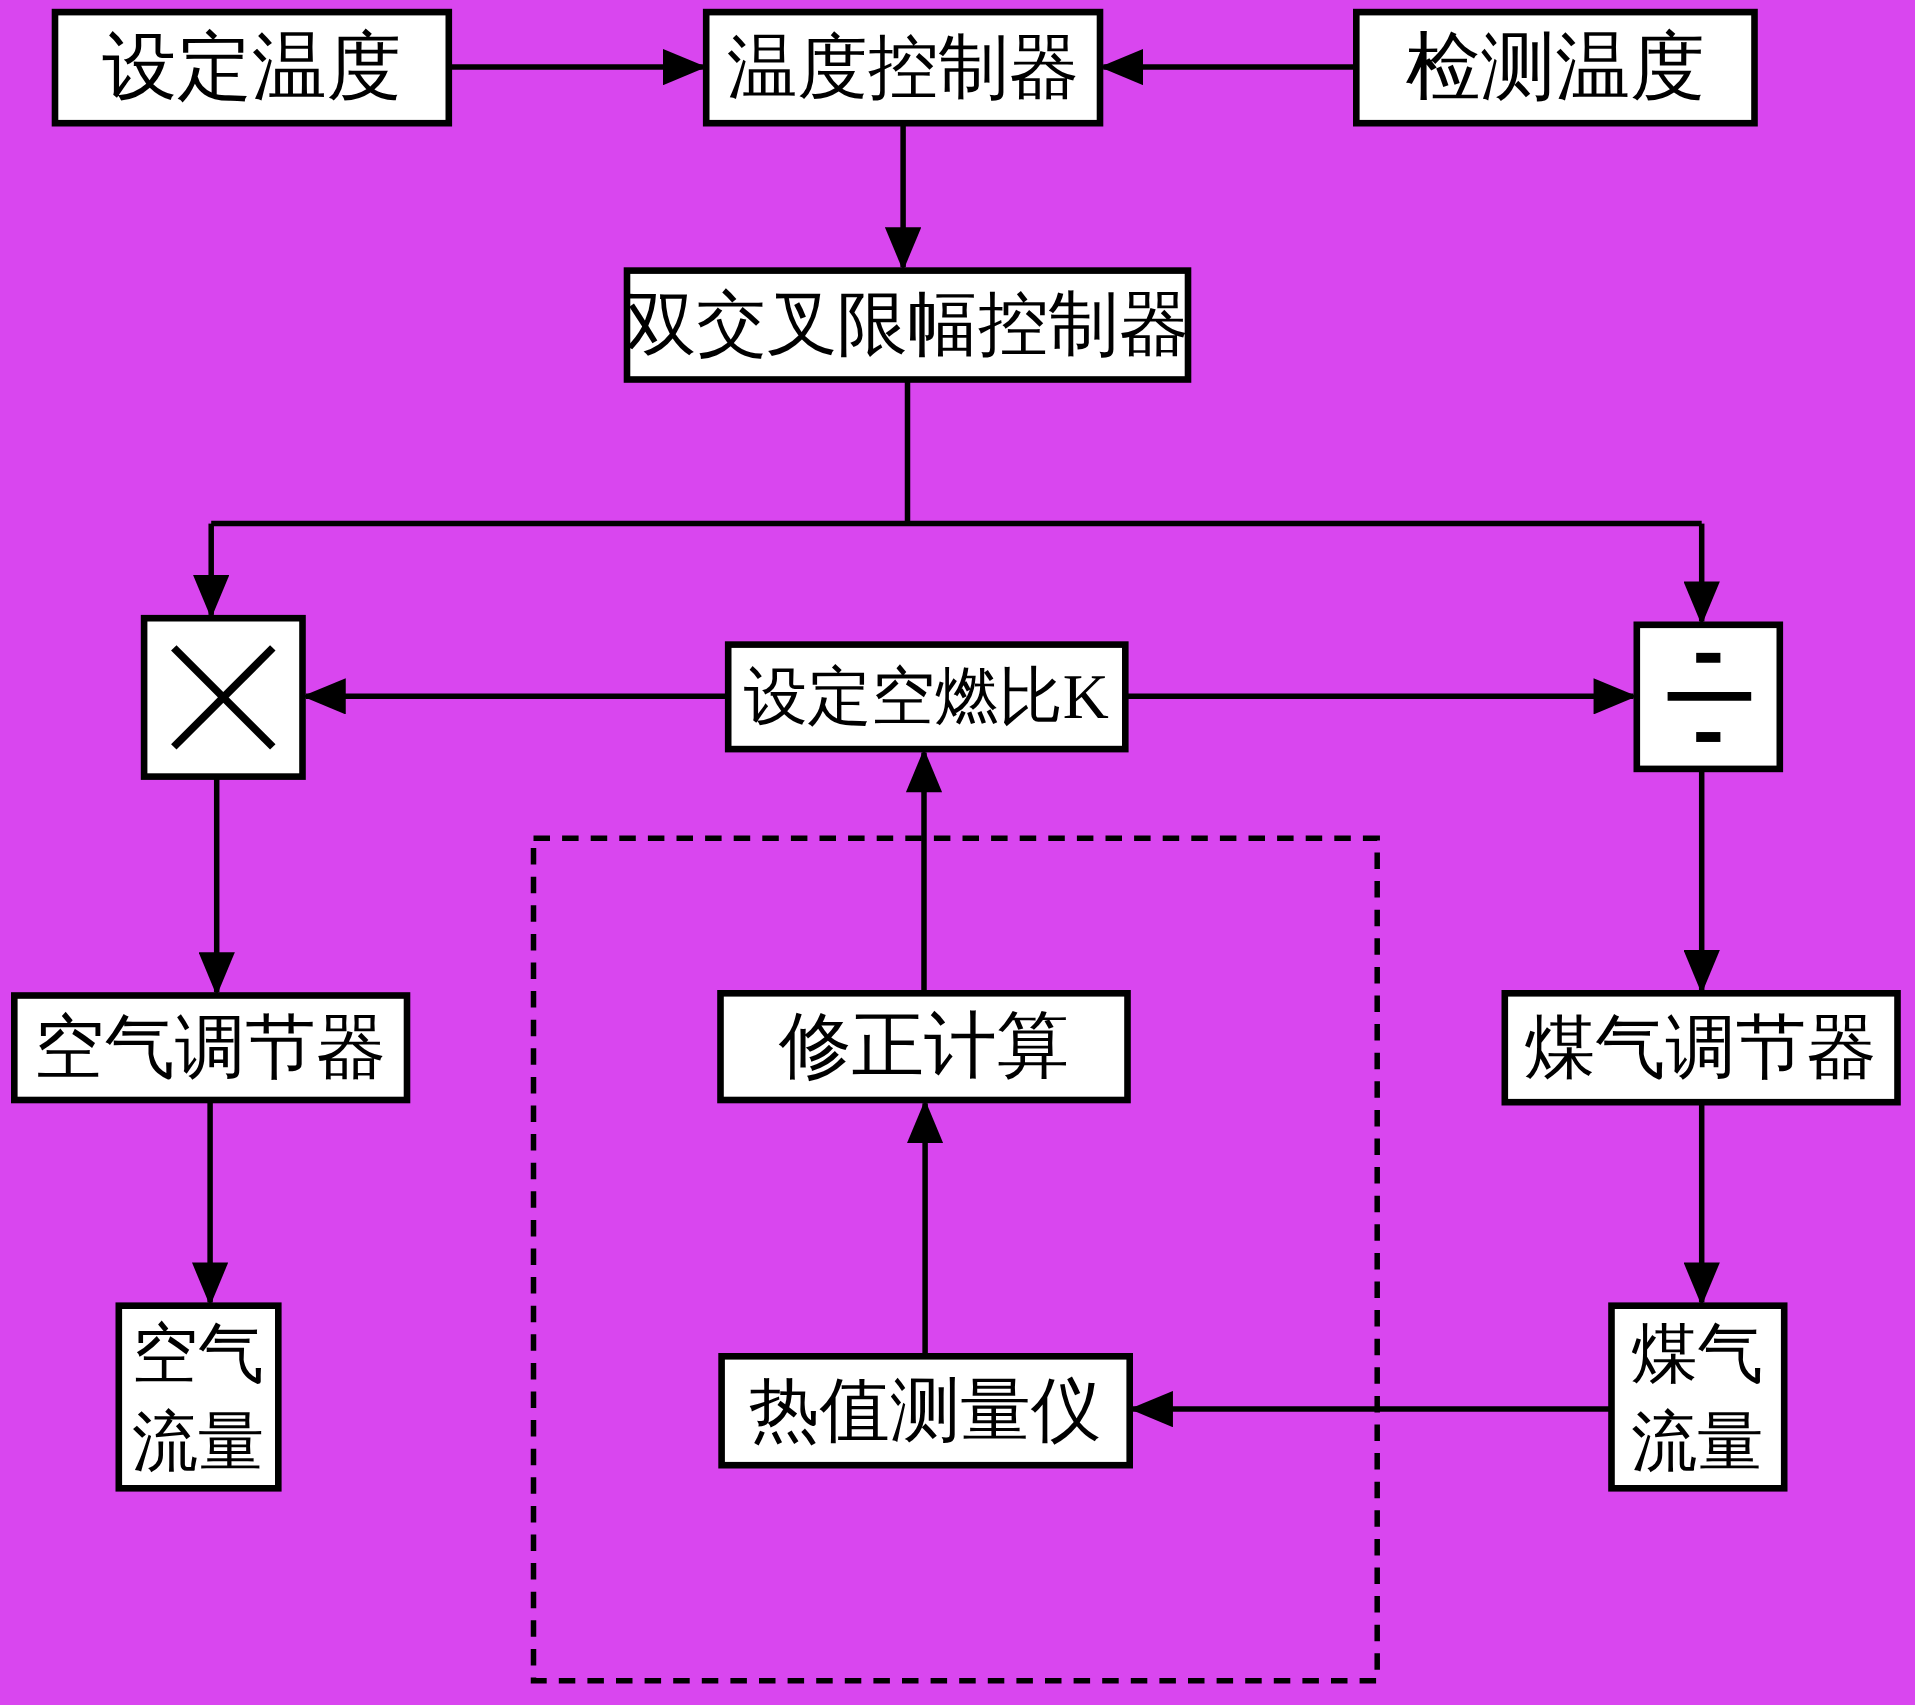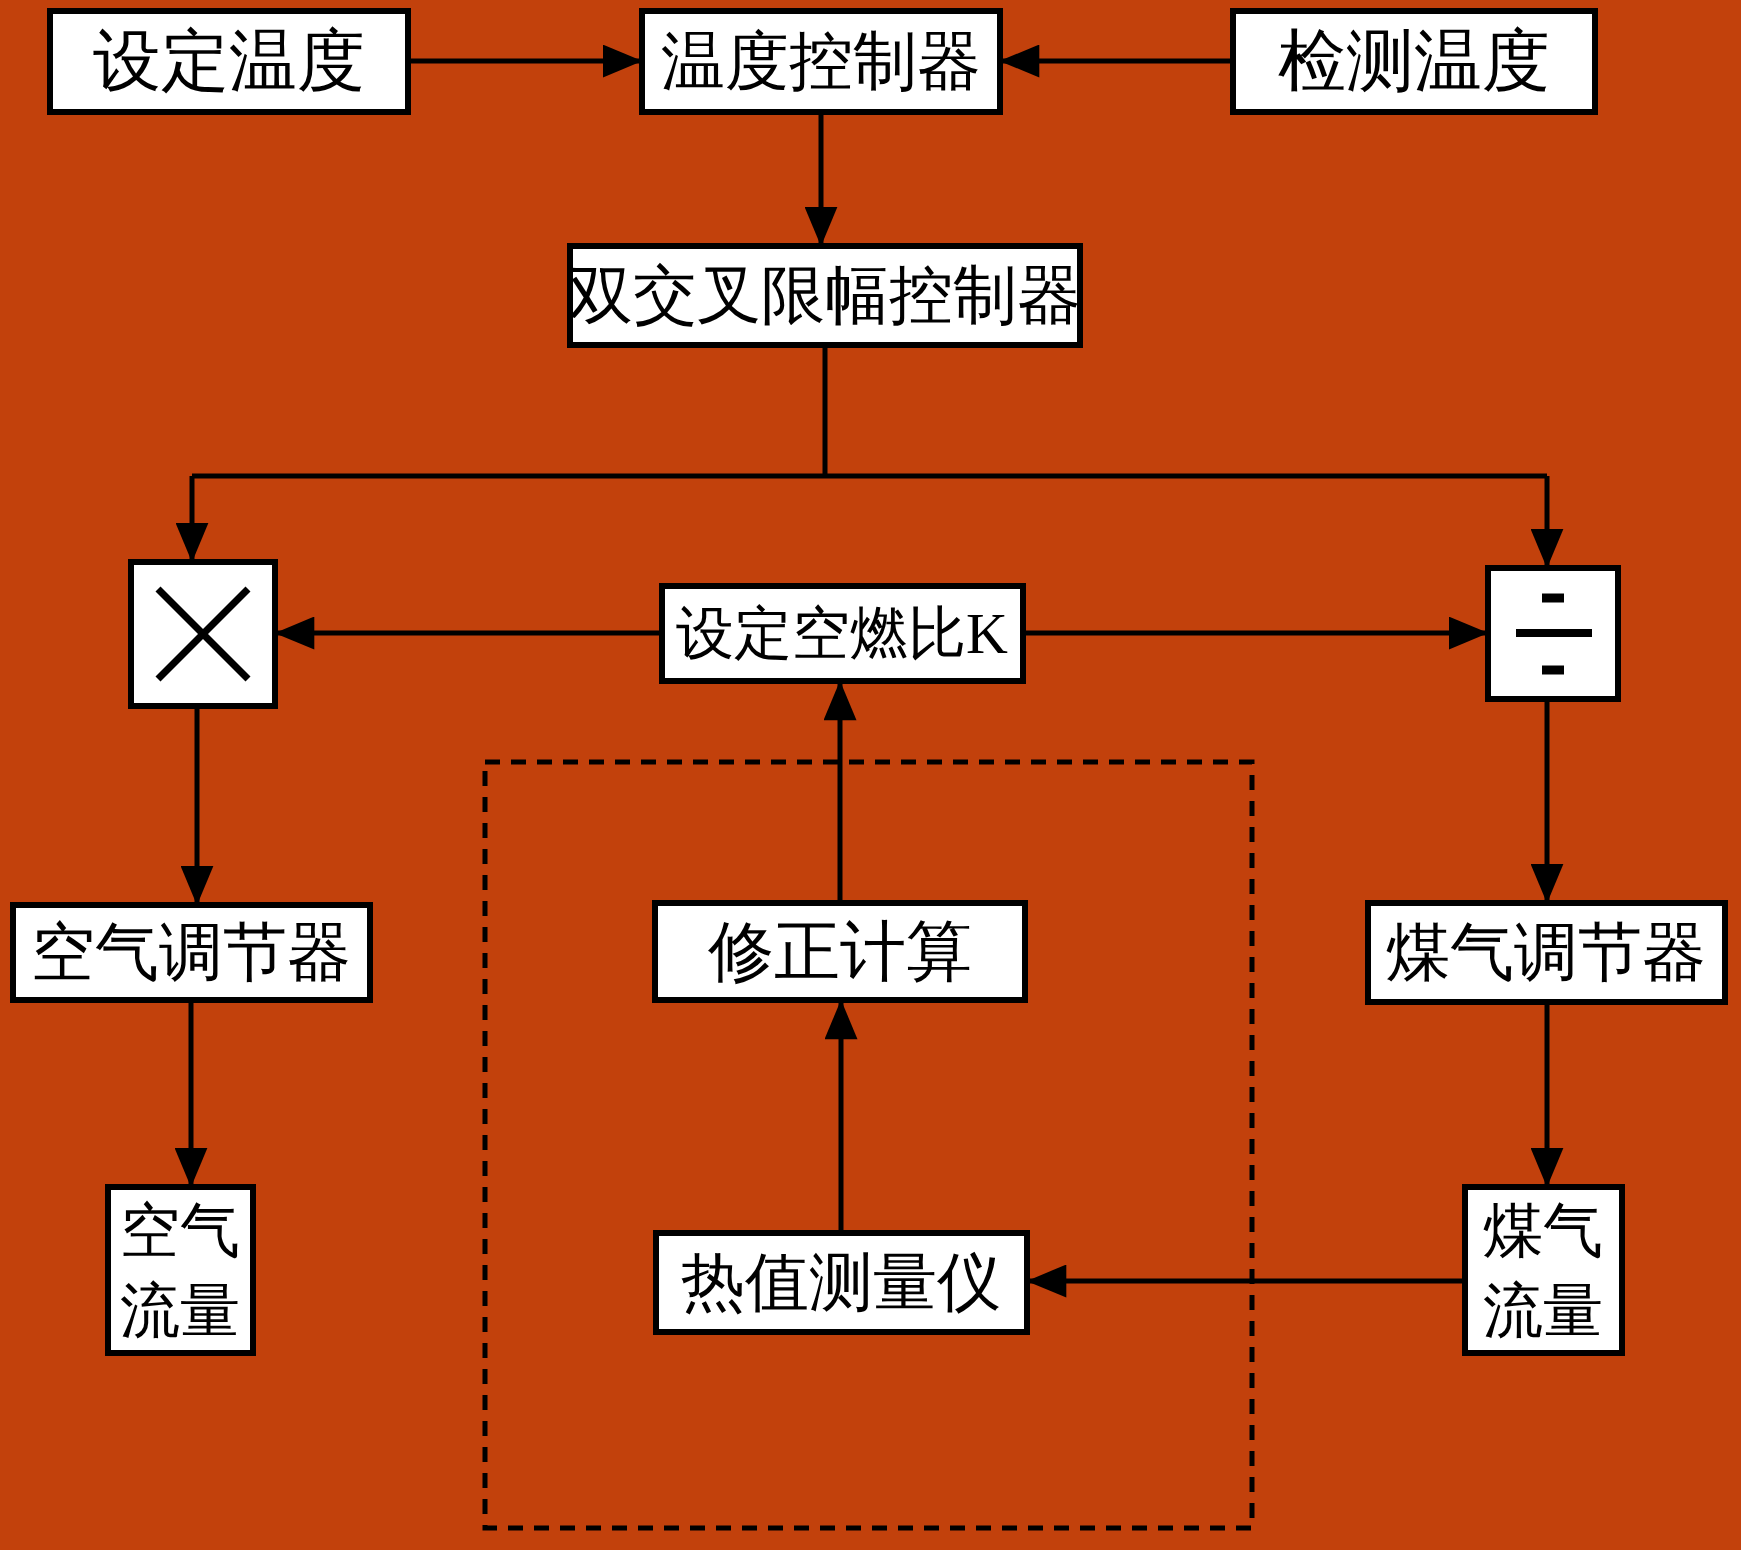--- a/index.html
+++ b/index.html
@@ -4,21 +4,21 @@
 <style>
   html, body {
     margin: 0;
     padding: 0;
     background: #ffffff;
   }
   .canvas {
     position: relative;
     width: 1741px;
     height: 1550px;
-    background: #c2410c;
+    background: #d946ef;
   }
   svg {
     display: block;
   }
   .node-rect {
     fill: #ffffff;
     stroke: #000000;
     stroke-width: 6;
   }
   .node-label {

